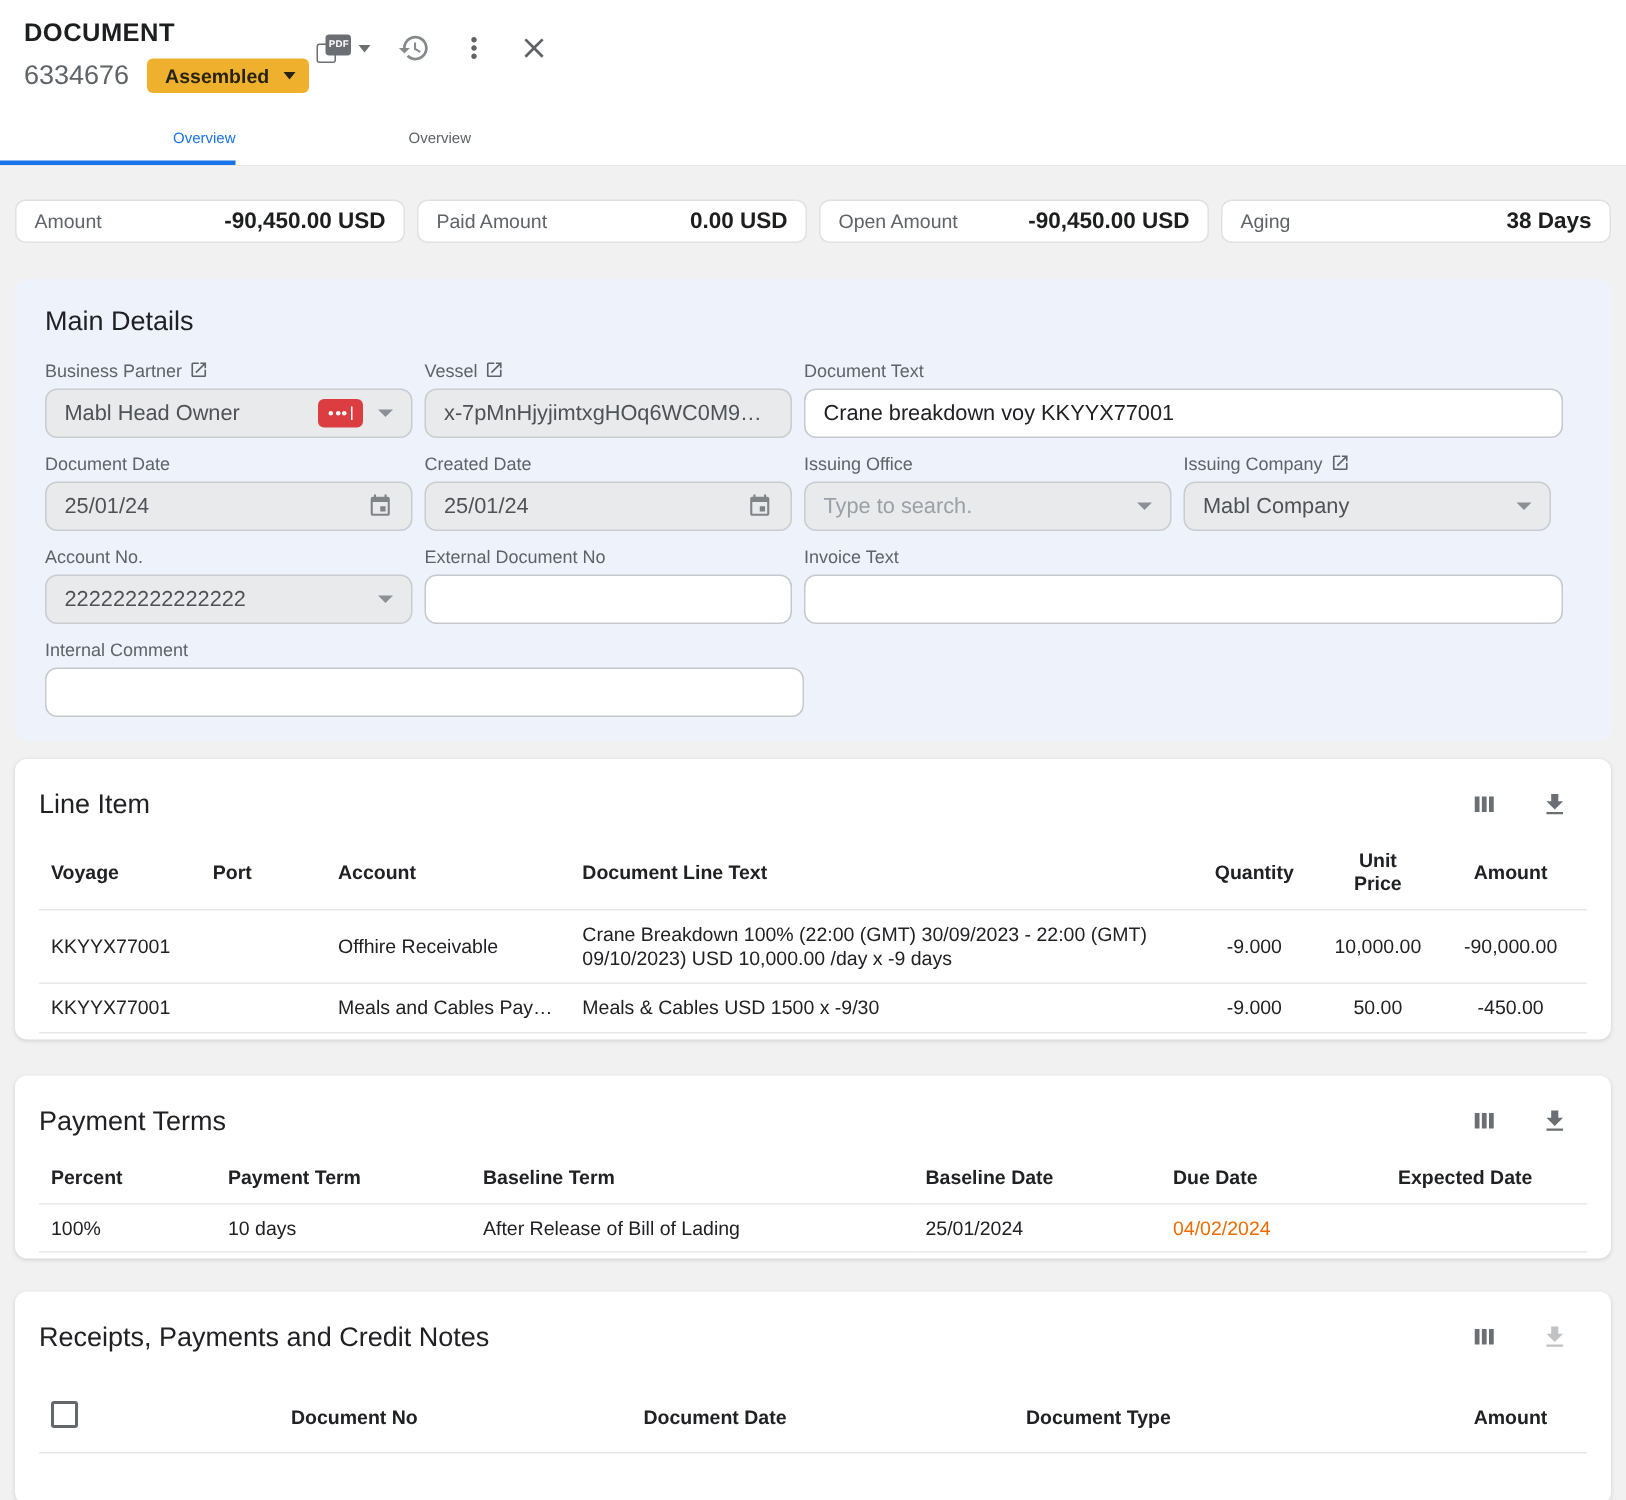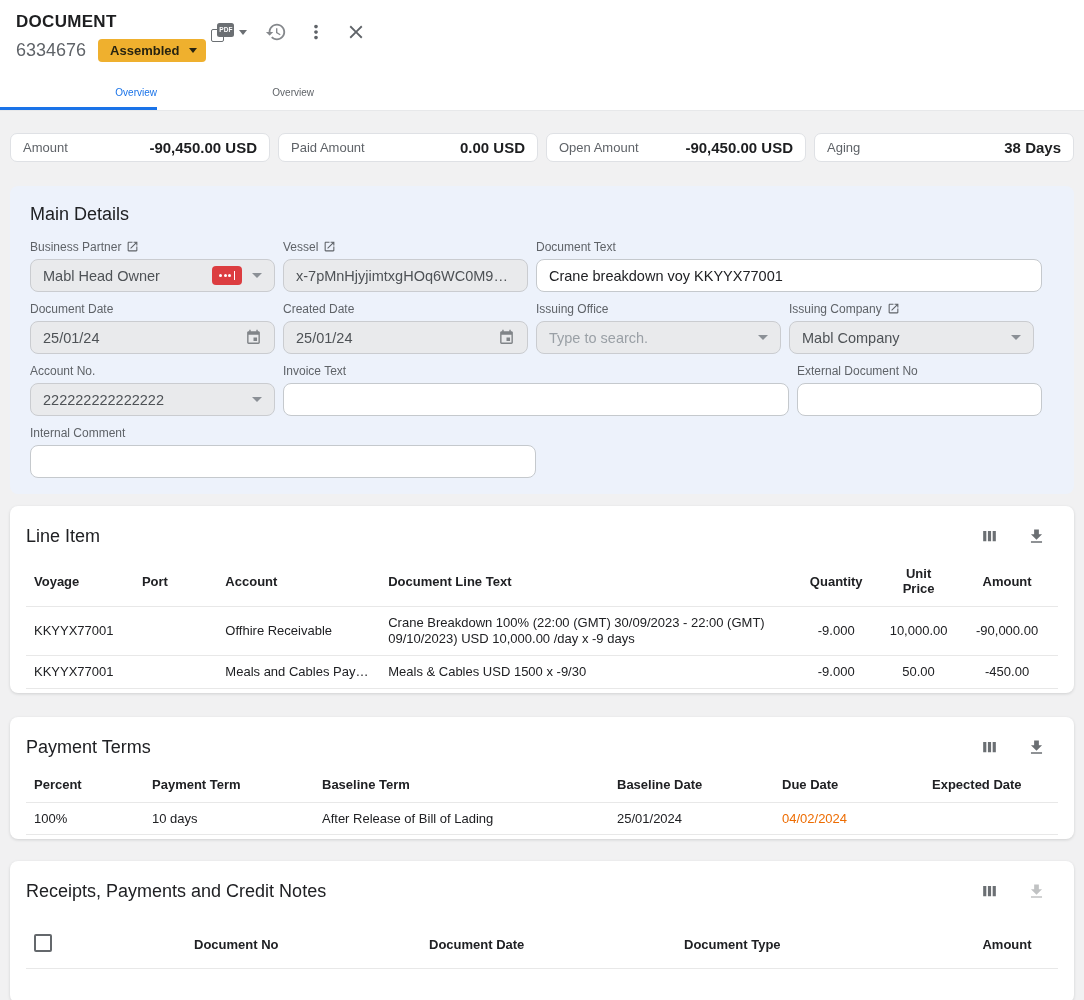--- a/index.html
+++ b/index.html
@@ -253,29 +253,29 @@
     <div class="form-row">
       <div class="field">
         <div class="field-label">
           <span>Account No.</span>
         </div>
         <div class="control disabled">
           <span class="grow">222222222222222</span>
           <span class="select-caret"></span>
         </div>
       </div>
+      <div class="field">
+        <div class="field-label">
+          <span>External Document No</span>
+        </div>
+        <input class="control" type="text" value="" style="">
+      </div>
       <div class="field wide">
         <div class="field-label">
           <span>Invoice Text</span>
-        </div>
-        <input class="control" type="text" value="" style="">
-      </div>
-      <div class="field">
-        <div class="field-label">
-          <span>External Document No</span>
         </div>
         <input class="control" type="text" value="" style="">
       </div>
     </div>
 
     <div class="form-row">
       <div class="field wide">
         <div class="field-label">
           <span>Internal Comment</span>
         </div>

